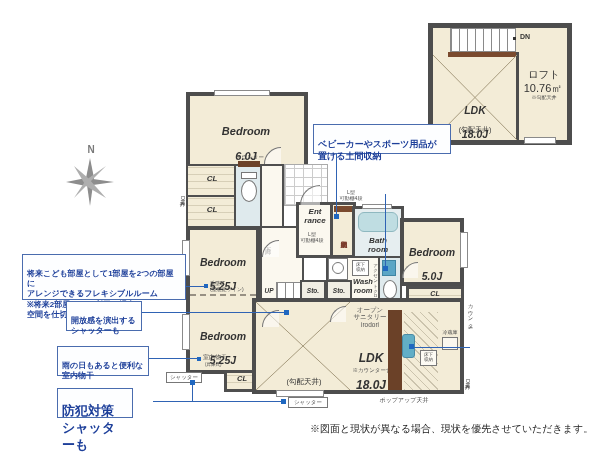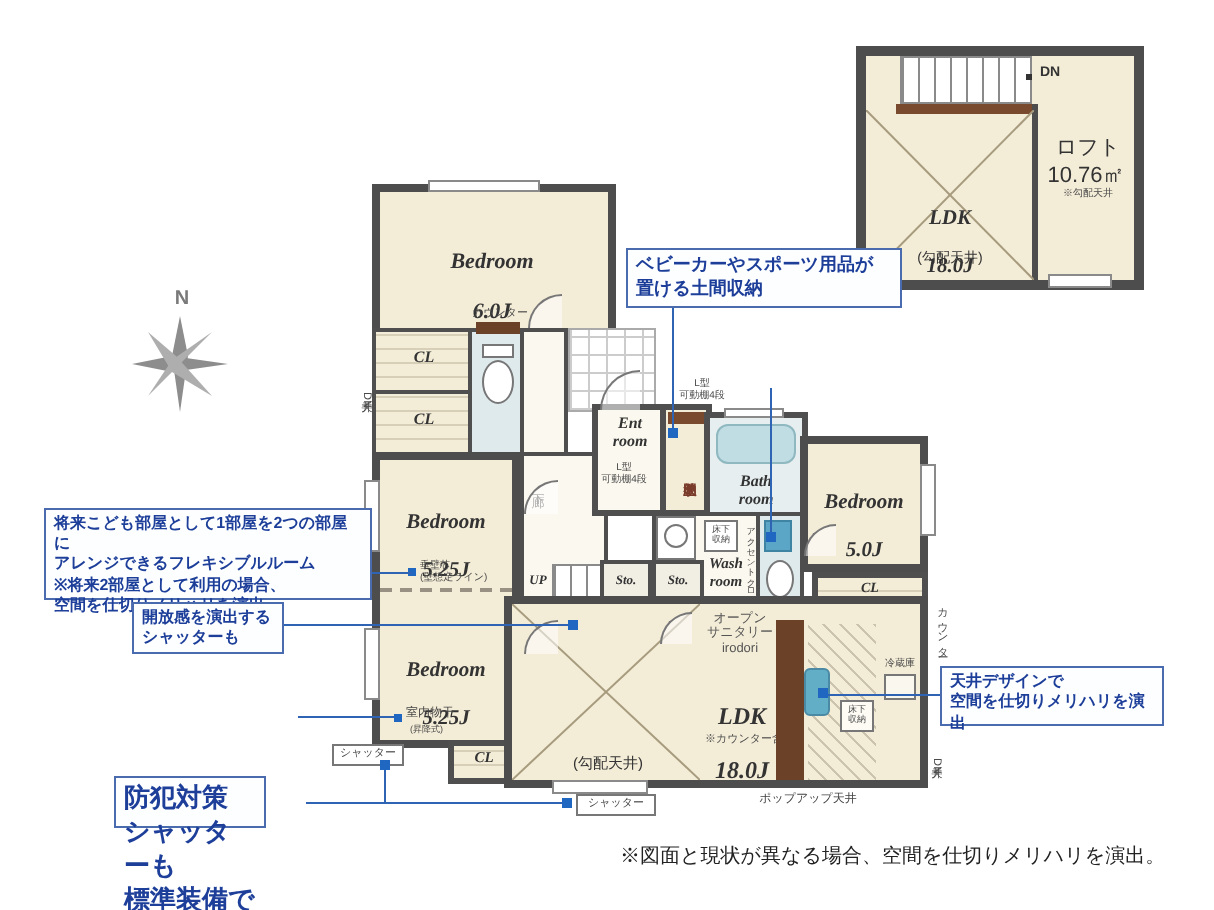--- a/index.html
+++ b/index.html
@@ -2,25 +2,25 @@
 <html><head>
 <meta charset="utf-8">
 <style>
   html,body{margin:0;padding:0;background:#fff;}
   #screen{position:relative;width:607px;height:455px;background:#ffffff;overflow:hidden;
           font-family:"Liberation Sans",sans-serif;color:#333;}
   .abs{position:absolute;box-sizing:border-box;}
   .room{position:absolute;box-sizing:border-box;background:#f3ecd7;border:4px solid #4d4d4d;}
   .cell{position:absolute;box-sizing:border-box;background:#f3ecd7;border:2px solid #4f4f4f;}
   .lbl{position:absolute;text-align:center;white-space:pre-line;line-height:1.15;color:#333;}
-  .serif{font-family:Liberation Serif, serif;font-style:italic;font-weight:bold;}
+  .serif{font-family:Liberation Sans, sans-serif;font-style:italic;font-weight:bold;}
   .tiny{font-size:5.5px;color:#4a4a4a;}
   .vtext{writing-mode:vertical-rl;}
   .callout{position:absolute;box-sizing:border-box;border:1px solid #4a6cae;background:#fdfeff;
-           color:#1d3f9a;font-weight:bold;line-height:1.3;padding:2px 4px;white-space:pre-line;}
+           color:#1d3f9a;font-weight:bold;line-height:1.3;padding:14px 4px;white-space:pre-line;}
   .cline{position:absolute;background:#2f63b4;}
   .cdot{position:absolute;width:5px;height:5px;background:#1f67c0;}
   .win{position:absolute;box-sizing:border-box;background:#fff;border:1px solid #8a8a8a;}
   .stairs{position:absolute;box-sizing:border-box;background-color:#fff;border:1px solid #8a8a8a;
           background-image:repeating-linear-gradient(90deg,#8a8a8a 0 1px,transparent 1px 8px);}
   .porch{position:absolute;background-color:#fff;border:1px solid #aaa;box-sizing:border-box;
          background-image:repeating-linear-gradient(0deg,#ccc 0 1px,transparent 1px 9px),
                           repeating-linear-gradient(90deg,#ccc 0 1px,transparent 1px 9px);}
   .hatch{background-image:repeating-linear-gradient(45deg,rgba(130,120,95,.35) 0 1px,transparent 1px 6px);}
   .clhatch{background-image:repeating-linear-gradient(0deg,transparent 0 6px,rgba(150,140,110,.3) 6px 7px);}
@@ -109,21 +109,21 @@
   <div class="box" style="left:166px;top:372px;width:36px;height:11px;"></div>
   <div class="lbl" style="left:166px;top:374px;width:36px;font-size:5.5px;color:#444;">シャッター</div>
 
   <div class="cell" style="left:260px;top:226px;width:44px;height:78px;background:#fbf8ef;"></div>
   <div class="lbl vtext" style="left:262px;top:230px;width:10px;height:24px;font-size:6.5px;color:#555;">廊下</div>
   <div class="stairs" style="left:276px;top:282px;width:26px;height:22px;"></div>
   <div class="lbl serif" style="left:262px;top:287px;width:14px;font-size:6.5px;">UP</div>
 
   <div class="cell" style="left:296px;top:202px;width:38px;height:56px;background:#fbf8ef;border-width:3px;"></div>
   <div class="lbl serif" style="left:299px;top:207px;width:32px;font-size:8px;">Ent
-room</div>
+rance</div>
   <div class="lbl tiny" style="left:294px;top:232px;width:36px;font-size:5px;">L型
 可動棚4段</div>
   <div class="cell" style="left:330px;top:202px;width:26px;height:56px;border-width:3px;"></div>
   <div class="abs" style="left:334px;top:206px;width:18px;height:6px;background:#7a4a2e;"></div>
   <div class="lbl vtext" style="left:337px;top:217px;width:11px;height:38px;font-size:6.5px;color:#7a3b2b;font-weight:bold;">土間収納</div>
   <div class="lbl tiny" style="left:334px;top:190px;width:34px;font-size:5px;">L型
 可動棚4段</div>
 
   <div class="cell" style="left:352px;top:206px;width:52px;height:54px;background:#e6eef0;border-width:3px;"></div>
   <div class="abs" style="left:358px;top:212px;width:40px;height:20px;background:#bfdde2;border:1px solid #8fb8c0;border-radius:6px;"></div>
@@ -210,29 +210,29 @@
 アレンジできるフレキシブルルーム
 ※将来2部屋として利用の場合、
 空間を仕切りメリハリを演出</div>
   <div class="cline" style="left:186px;top:286px;width:20px;height:1px;"></div>
 
   <div class="callout" style="left:66px;top:301px;width:76px;height:26px;font-size:8px;">開放感を演出する
 シャッターも</div>
   <div class="cline" style="left:142px;top:312px;width:144px;height:1px;"></div>
   <div class="cdot" style="left:284px;top:310px;"></div>
 
+  <div class="callout" style="left:57px;top:346px;width:92px;height:26px;font-size:8px;">雨の日もあると便利な
+室内物干</div>
   <div class="cline" style="left:149px;top:358px;width:48px;height:1px;"></div>
 
   <div class="callout" style="left:57px;top:388px;width:76px;height:26px;font-size:13px;">防犯対策　シャッターも
 標準装備で安心</div>
   <div class="cline" style="left:153px;top:401px;width:130px;height:1px;"></div>
   <div class="cline" style="left:192px;top:383px;width:1px;height:19px;"></div>
   <div class="cdot" style="left:190px;top:380px;"></div>
   <div class="cdot" style="left:281px;top:399px;"></div>
 
-  <div class="callout" style="left:470px;top:333px;width:112px;height:30px;font-size:8px;">天井デザインで
-空間を仕切りメリハリを演出</div>
   <div class="cline" style="left:414px;top:347px;width:56px;height:1px;"></div>
   <div class="cdot" style="left:409px;top:344px;"></div>
 
-  <div class="lbl" style="left:310px;top:423px;width:296px;font-size:10px;text-align:left;color:#222;">※図面と現状が異なる場合、空間を仕切りメリハリを演出。</div>
+  <div class="lbl" style="left:310px;top:423px;width:296px;font-size:10px;text-align:left;color:#222;">※図面と現状が異なる場合、現状を優先させていただきます。</div>
 
 </div>
 
 </body></html>

